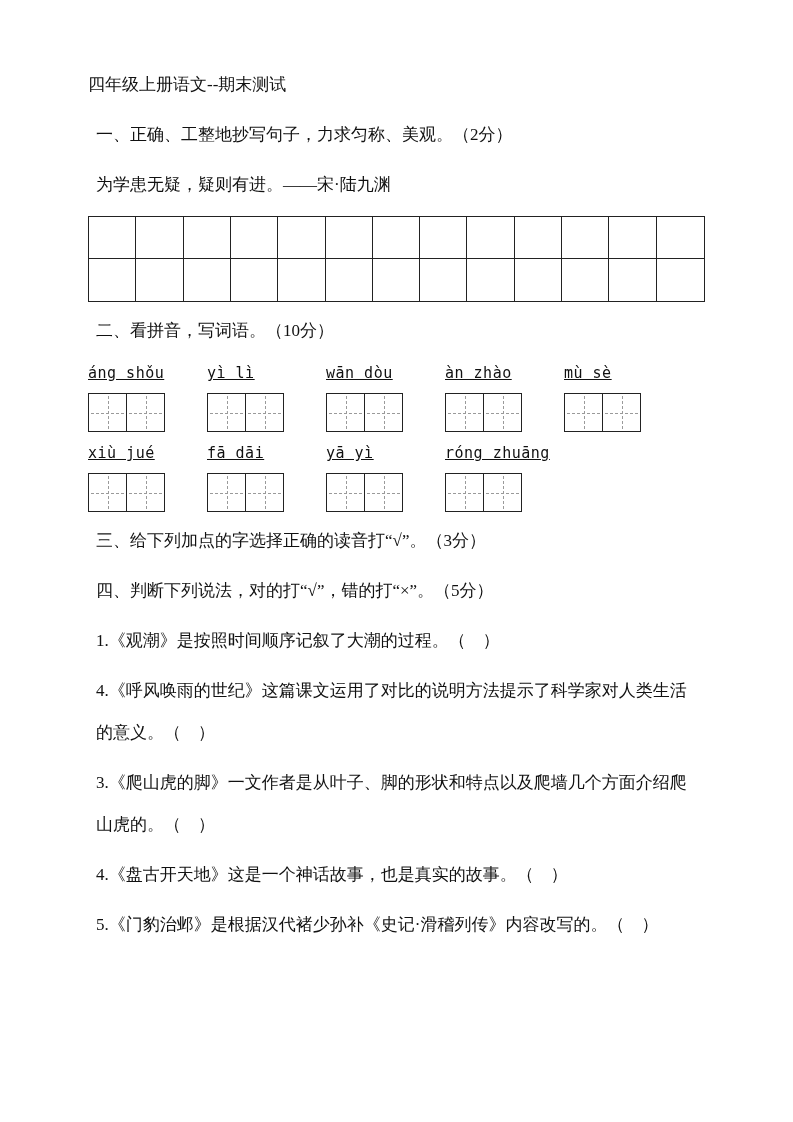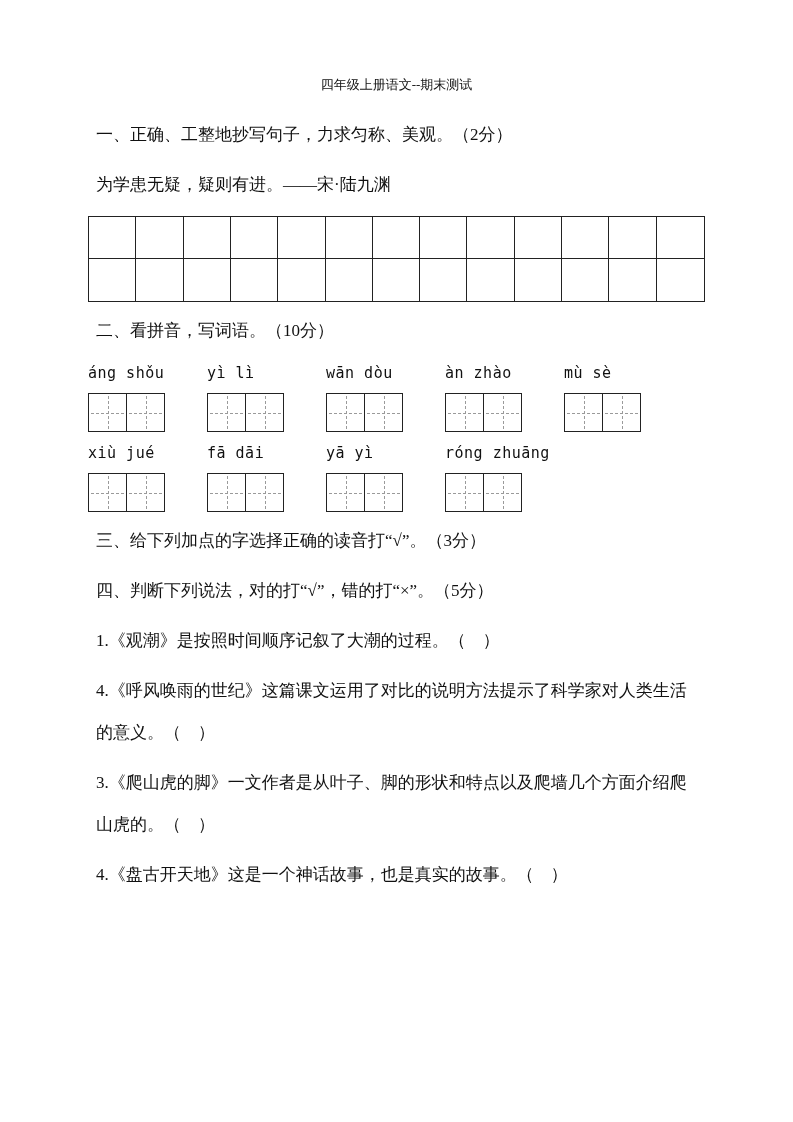--- a/index.html
+++ b/index.html
@@ -7,22 +7,21 @@
     width: 793px;
     height: 1122px;
     background: #ffffff;
     color: #111111;
     font-family: "Liberation Serif", "DejaVu Serif", serif;
     overflow: hidden;
   }
   .page { padding: 64px 88px 40px 88px; box-sizing: border-box; }
 
   .title {
-    text-align: center;
-    font-size: 13px;
+    font-size: 17px;
     line-height: 42px;
     font-weight: normal;
     margin: 0;
   }
 
   .line {
     font-size: 17px;
     line-height: 42px;
     margin: 8px;
     white-space: pre-wrap;
@@ -43,20 +42,21 @@
     box-sizing: border-box;
   }
   .copy-grid .cell:nth-child(13n) { border-right: none; }
   .copy-grid .cell:nth-child(n+14) { border-bottom: none; }
 
   
   .pinyin-block {
     display: flex;
     align-items: flex-end;
     margin: 8px 0 6px 0;
+    text-decoration: underline;
   }
   .pinyin-col { width: 119px; flex: none; }
   .pinyin {
     font-family: "DejaVu Sans Mono", monospace;
     font-size: 15px;
     line-height: 26px;
     letter-spacing: 0.5px;
     margin-bottom: 7px;
     white-space: pre;
   }
@@ -198,15 +198,16 @@
     </div>
   </div>
 
   <p class="line">三、给下列加点的字选择正确的读音打“√”。（3分）</p>
 
   <p class="line">四、判断下列说法，对的打“√”，错的打“×”。（5分）</p>
   <p class="line">1.《观潮》是按照时间顺序记叙了大潮的过程。（　）</p>
   <p class="line">4.《呼风唤雨的世纪》这篇课文运用了对比的说明方法提示了科学家对人类生活的意义。（　）</p>
   <p class="line">3.《爬山虎的脚》一文作者是从叶子、脚的形状和特点以及爬墙几个方面介绍爬山虎的。（　）</p>
   <p class="line">4.《盘古开天地》这是一个神话故事，也是真实的故事。（　）</p>
+  <p class="line">5.《门豹治邺》是根据汉代褚少孙补《史记·滑稽列传》内容改写的。（　）</p>
 
 
 </div>
 
 </body></html>

